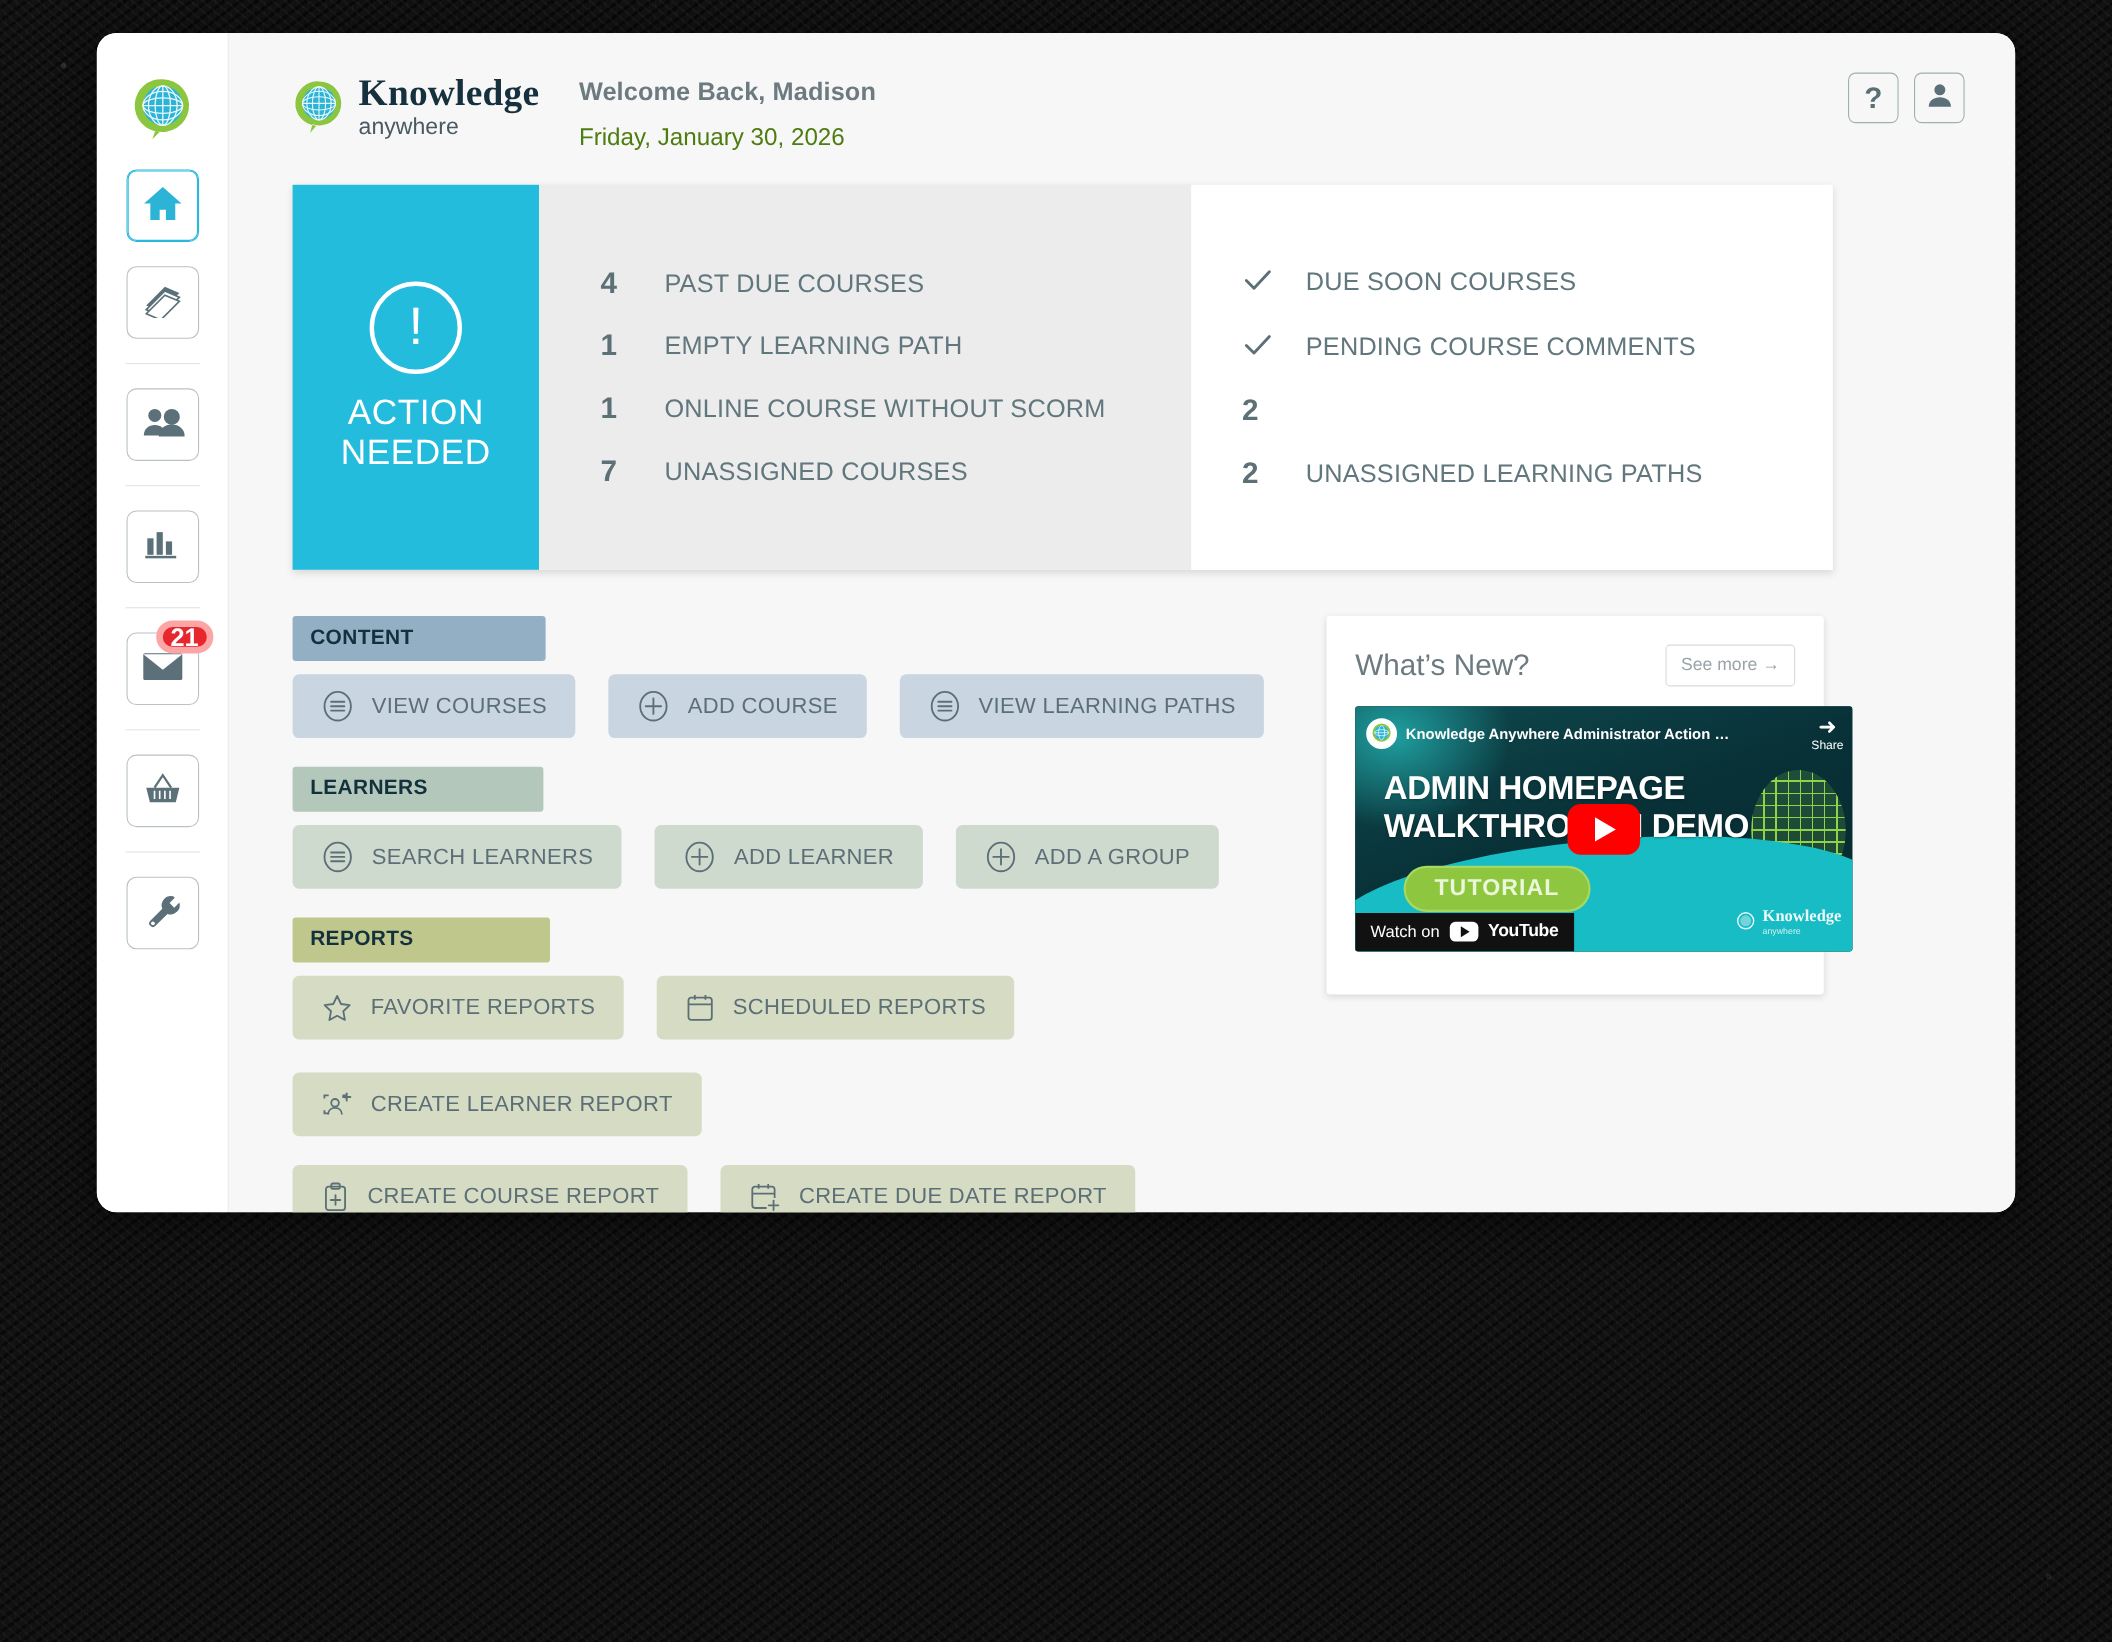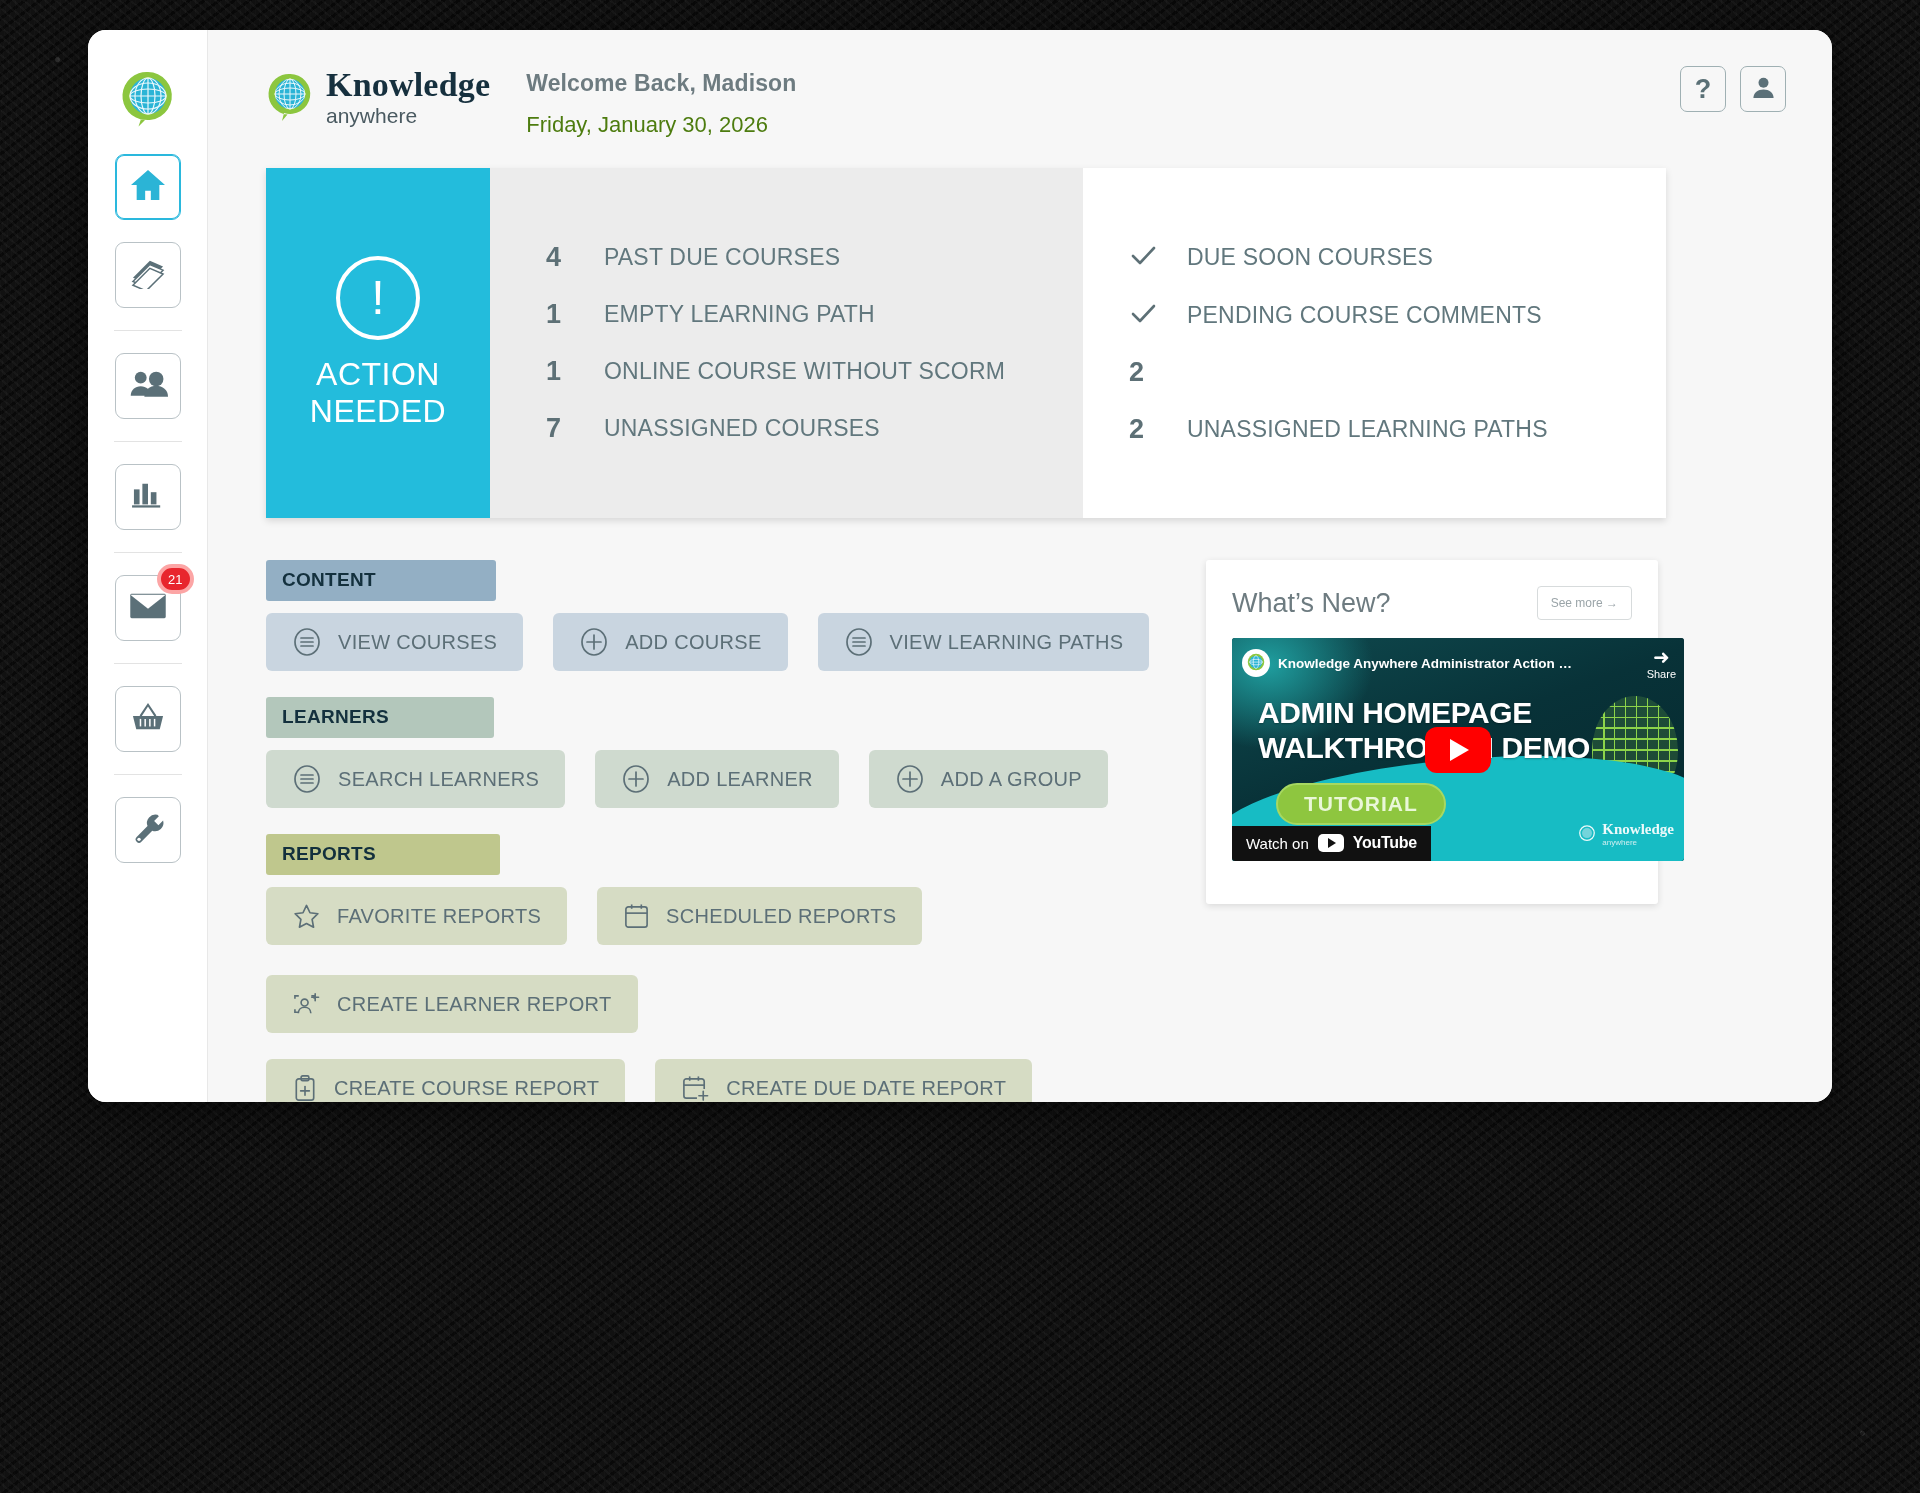--- a/index.html
+++ b/index.html
@@ -56,23 +56,23 @@
     position: relative;
     cursor: pointer;
   }
   .nav-tile.active { border-color: #2ab8dd; box-shadow: 0 0 0 1px #2ab8dd inset; }
   .nav-sep { width: 68px; height: 1px; background: #e3e3e3; margin: 0 0 22px 0; }
   .badge {
     position: absolute; top: -12px; right: -14px;
     min-width: 34px; height: 30px; padding: 0 7px;
     background: #e8262d; color: #fff;
     border-radius: 15px;
-    font-size: 13px; font-weight: 400;
+    font-size: 23px; font-weight: 700;
     display: flex; align-items: center; justify-content: center;
-    border: 4px solid #fca5a5;
+    border: 6px solid #fca5a5;
   }
 
   
   #main {
     flex: 1; min-width: 0;
     background: #f7f7f7;
     position: relative;
     padding: 34px 46px 0 58px;
   }
   #topbar-right { position: absolute; top: 36px; right: 46px; display: flex; gap: 14px; }
@@ -165,21 +165,21 @@
     background: #fff;
     box-shadow: 0 2px 7px rgba(0,0,0,.12);
     border-radius: 3px;
     padding: 26px 26px 30px 26px;
     height: 344px;
   }
   #wn-head { display: flex; align-items: center; justify-content: space-between; margin-bottom: 18px; }
   #wn-title { font-size: 27px; color: #6d7b80; }
   #see-more {
     border: 1px solid #d7dbdc; border-radius: 4px;
-    padding: 9px 13px; font-size: 12px; color: #9aa4a8;
+    padding: 9px 13px; font-size: 16px; color: #9aa4a8;
     cursor: pointer; background: #fff; white-space: nowrap;
   }
   #video {
     position: relative; width: 452px; height: 223px;
     border-radius: 3px; overflow: hidden;
     background: #0b3a41; cursor: pointer;
   }
   #video .bg {
     position: absolute; inset: 0;
     background:

